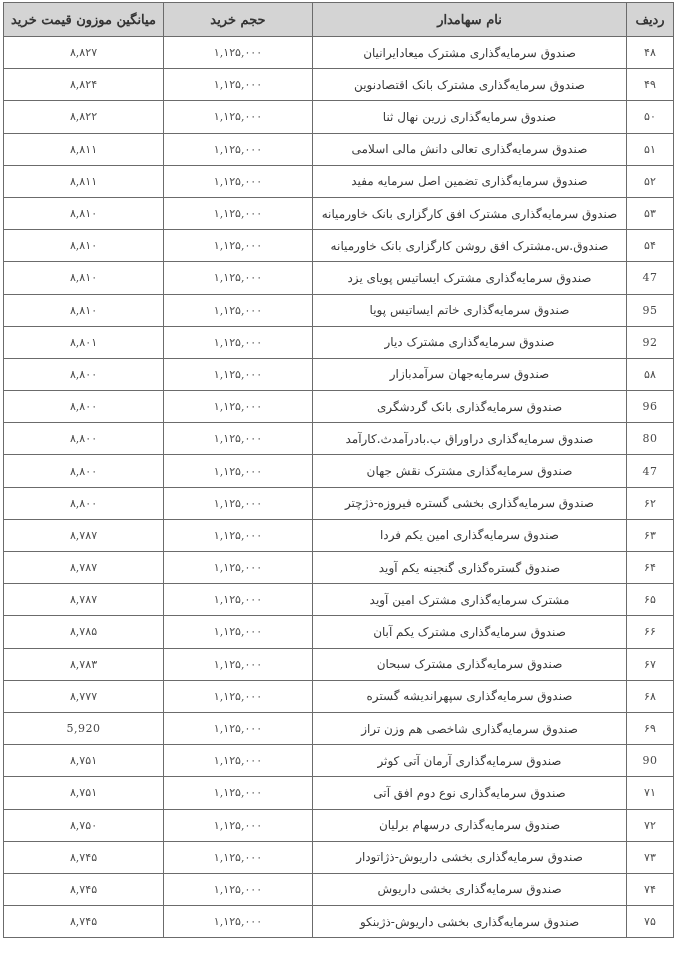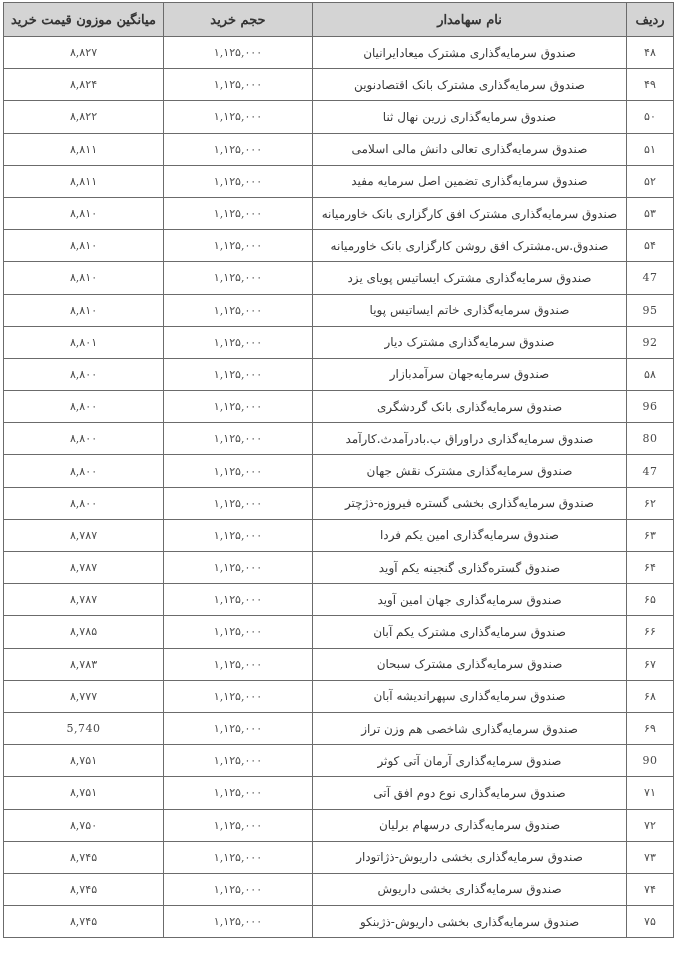--- a/index.html
+++ b/index.html
@@ -177,47 +177,47 @@
           <td class="num">۸,۷۸۷</td>
         </tr>
         <tr>
           <td class="num">۶۴</td>
           <td class="name">صندوق گستره‌گذاری گنجینه یکم آوید</td>
           <td class="num">۱,۱۲۵,۰۰۰</td>
           <td class="num">۸,۷۸۷</td>
         </tr>
         <tr>
           <td class="num">۶۵</td>
-          <td class="name">صندوق سرمایه‌گذاری جهان امین آوید</td>
+          <td class="name">مشترک سرمایه‌گذاری مشترک امین آوید</td>
           <td class="num">۱,۱۲۵,۰۰۰</td>
           <td class="num">۸,۷۸۷</td>
         </tr>
         <tr>
           <td class="num">۶۶</td>
           <td class="name">صندوق سرمایه‌گذاری مشترک یکم آبان</td>
           <td class="num">۱,۱۲۵,۰۰۰</td>
           <td class="num">۸,۷۸۵</td>
         </tr>
         <tr>
           <td class="num">۶۷</td>
           <td class="name">صندوق سرمایه‌گذاری مشترک سبحان</td>
           <td class="num">۱,۱۲۵,۰۰۰</td>
           <td class="num">۸,۷۸۳</td>
         </tr>
         <tr>
           <td class="num">۶۸</td>
-          <td class="name">صندوق سرمایه‌گذاری سپهراندیشه آبان</td>
+          <td class="name">صندوق سرمایه‌گذاری سپهراندیشه گستره</td>
           <td class="num">۱,۱۲۵,۰۰۰</td>
           <td class="num">۸,۷۷۷</td>
         </tr>
         <tr>
           <td class="num">۶۹</td>
           <td class="name">صندوق سرمایه‌گذاری شاخصی هم وزن تراز</td>
           <td class="num">۱,۱۲۵,۰۰۰</td>
-          <td class="num">5,740</td>
+          <td class="num">5,920</td>
         </tr>
         <tr>
           <td class="num">90</td>
           <td class="name">صندوق سرمایه‌گذاری آرمان آتی کوثر</td>
           <td class="num">۱,۱۲۵,۰۰۰</td>
           <td class="num">۸,۷۵۱</td>
         </tr>
         <tr>
           <td class="num">۷۱</td>
           <td class="name">صندوق سرمایه‌گذاری نوع دوم افق آتی</td>

